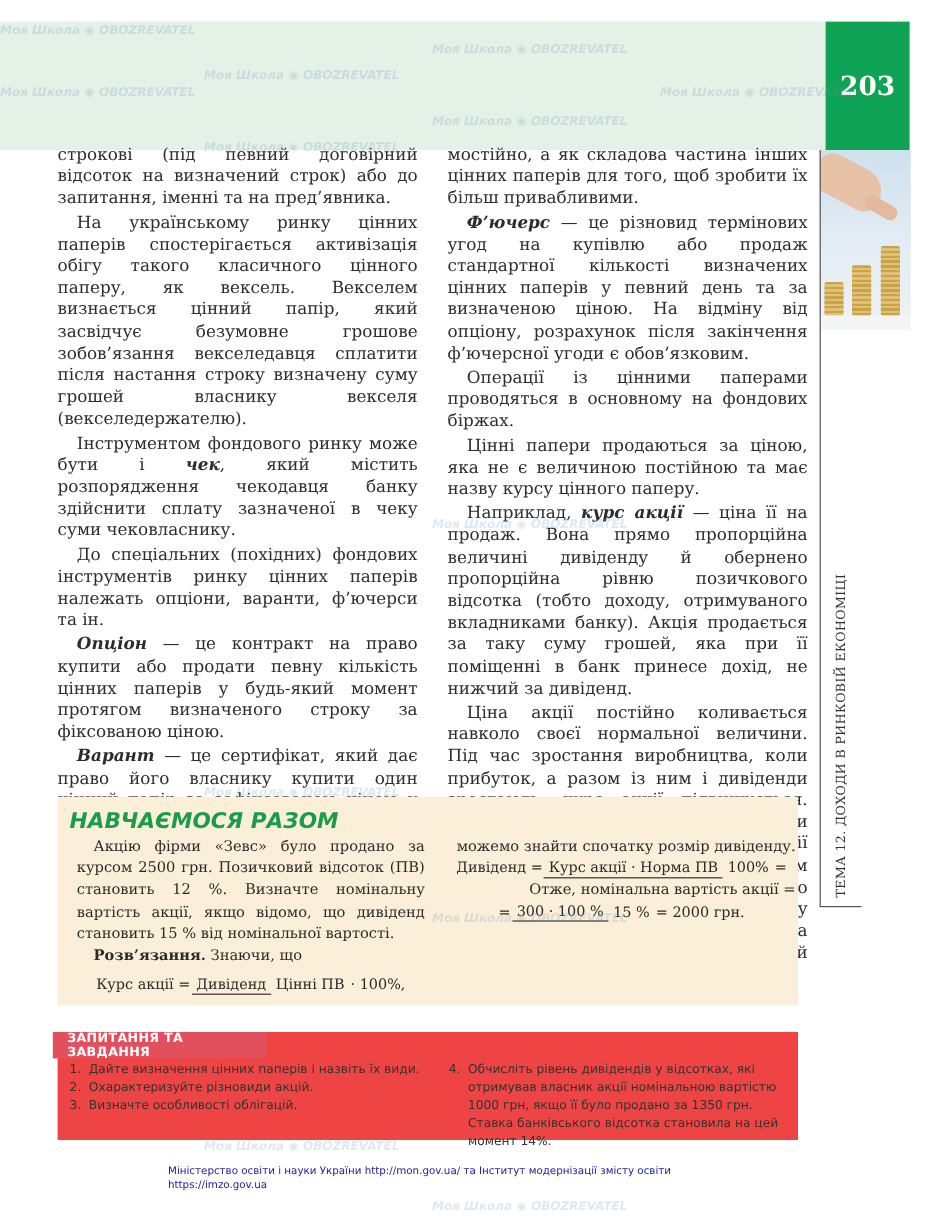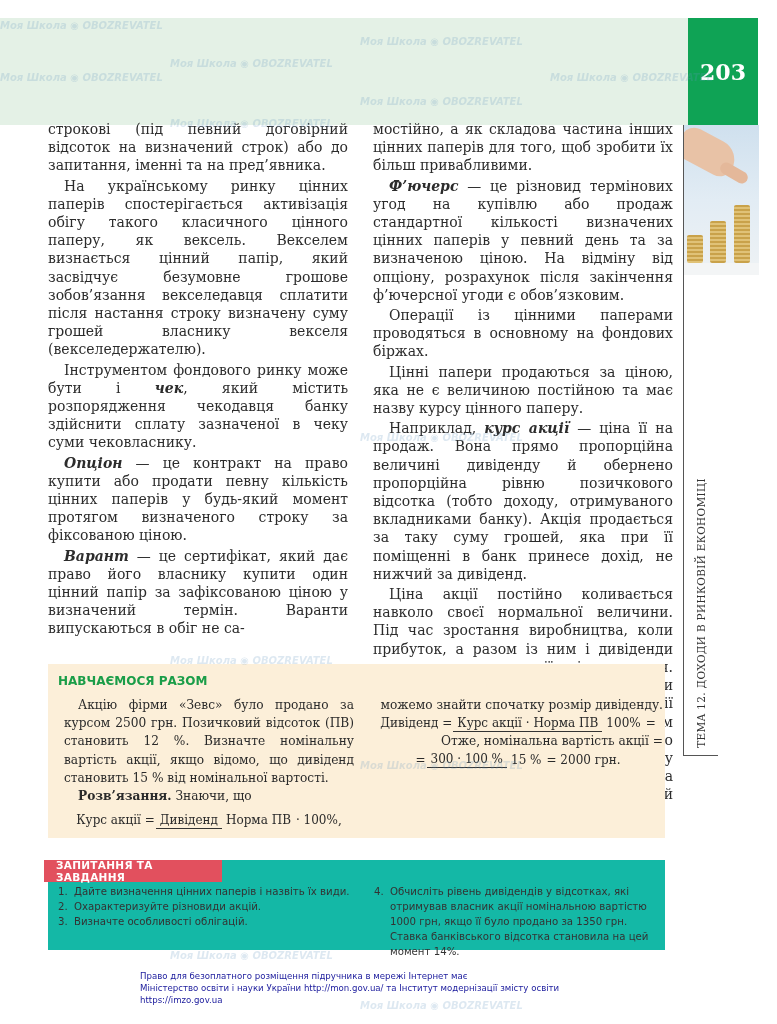--- a/index.html
+++ b/index.html
@@ -61,40 +61,40 @@
     .col p { text-indent: 16px; margin: 0 0 2px 0; }
     .col p.noindent { text-indent: 0; }
     .term { font-weight: bold; font-style: italic; }
 
     .learn-box {
       position: absolute; left: 48px; top: 664px; width: 617px; height: 174px;
       background: #fcefd9;
     }
     .learn-title {
       position: absolute; left: 10px; top: 10px;
-      font-family: "DejaVu Sans", sans-serif; font-weight: bold; font-size: 12px; color: #1a9d48;
+      font-family: "DejaVu Sans", sans-serif; font-weight: bold; font-size: 18px; color: #1a9d48; font-style: italic;
     }
     .learn-left {
       position: absolute; left: 16px; top: 32px; width: 290px;
       font-size: 12.2px; line-height: 18.2px; text-align: justify;
     }
     .learn-left p { text-indent: 14px; }
     .learn-right {
       position: absolute; left: 325px; top: 32px; width: 290px;
       font-size: 12.2px; line-height: 18.2px;
     }
     .formula { display: flex; align-items: center; justify-content: center; gap: 1px; font-size: 12px; }
     .frac { display: inline-flex; flex-direction: row; align-items: center; }
     .frac .num { border-bottom: 1px solid #333; padding: 0 4px; line-height: 16px; }
     .frac .den { padding: 0 4px; line-height: 16px; }
     .center { text-align: right; }
 
     .tasks-box {
       position: absolute; left: 48px; top: 860px; width: 617px; height: 90px;
-      background: #14b8a6;
+      background: #ef4444;
     }
     .tasks-title {
       position: absolute; left: -4px; top: 0; height: 22px; width: 178px;
       background: #e2505e; color: #fff;
       font-family: "DejaVu Sans", sans-serif; font-weight: bold; font-size: 10.5px;
       display: flex; align-items: center; padding-left: 12px; letter-spacing: 0.3px;
     }
     .tasks-left, .tasks-right {
       position: absolute; top: 24px;
       font-family: "DejaVu Sans", sans-serif; font-size: 10.2px; line-height: 15px; color: #333;
@@ -136,20 +136,21 @@
 <div class="side-rule"></div>
 <div class="side-rule-bottom"></div>
 <div class="side-label">
   <span>ТЕМА 12. ДОХОДИ В РИНКОВІЙ ЕКОНОМІЦІ</span>
 </div>
 
 <div class="col left">
   <p class="noindent">строкові (під певний договірний відсоток на визначений строк) або до запитання, іменні та на пред’явника.</p>
   <p>На українському ринку цінних паперів спостерігається активізація обігу такого класичного цінного паперу, як вексель. Векселем визнається цінний папір, який засвідчує безумовне грошове зобов’язання векселедавця сплатити після настання строку визначену суму грошей власнику векселя (векселедержателю).</p>
   <p><span>Інструментом фондового ринку може бути і </span><span class="term">чек</span><span>, який містить розпорядження чекодавця банку здійснити сплату зазначеної в чеку суми чековласнику.</span></p>
+  <p>До спеціальних (похідних) фондових інструментів ринку цінних паперів належать опціони, варанти, ф’ючерси та ін.</p>
   <p><span class="term">Опціон</span><span> — це контракт на право купити або продати певну кількість цінних паперів у будь-який момент протягом визначеного строку за фіксованою ціною.</span></p>
   <p><span class="term">Варант</span><span> — це сертифікат, який дає право його власнику купити один цінний папір за зафіксованою ціною у визначений термін. Варанти випускаються в обіг не са-</span></p>
 </div>
 
 <div class="col right">
   <p class="noindent">мостійно, а як складова частина інших цінних паперів для того, щоб зробити їх більш привабливими.</p>
   <p><span class="term">Ф’ючерс</span><span> — це різновид термінових угод на купівлю або продаж стандартної кількості визначених цінних паперів у певний день та за визначеною ціною. На відміну від опціону, розрахунок після закінчення ф’ючерсної угоди є обов’язковим.</span></p>
   <p>Операції із цінними паперами проводяться в основному на фондових біржах.</p>
   <p>Цінні папери продаються за ціною, яка не є величиною постійною та має назву курсу цінного паперу.</p>
   <p><span>Наприклад, </span><span class="term">курс акції</span><span> — ціна її на продаж. Вона прямо пропорційна величині дивіденду й обернено пропорційна рівню позичкового відсотка (тобто доходу, отримуваного вкладниками банку). Акція продається за таку суму грошей, яка при її поміщенні в банк принесе дохід, не нижчий за дивіденд.</span></p>
@@ -158,21 +159,21 @@
 
 <div class="learn-box">
   <div class="learn-title">НАВЧАЄМОСЯ РАЗОМ</div>
   <div class="learn-left">
     <p>Акцію фірми «Зевс» було продано за курсом 2500 грн. Позичковий відсоток (ПВ) становить 12 %. Визначте номінальну вартість акції, якщо відомо, що дивіденд становить 15 % від номінальної вартості.</p>
     <p><b>Розв’язання.</b><span> Знаючи, що</span></p>
     <div class="formula" style="margin-top:6px;">
       <span>Курс акції =</span>
       <span class="frac">
         <span class="num">Дивіденд</span>
-        <span class="den">Норма ПВ</span>
+        <span class="den">Цінні ПВ</span>
       </span>
       <span>· 100%,</span>
     </div>
   </div>
   <div class="learn-right">
     <p class="center">можемо знайти спочатку розмір дивіденду.</p>
     <div class="formula">
       <span>Дивіденд =</span>
       <span class="frac">
         <span class="num">Курс акції · Норма ПВ</span>
@@ -210,21 +211,20 @@
   </div>
   <div class="tasks-right">
     <div class="task">
         <span class="n">4.</span>
         <span class="t">Обчисліть рівень дивідендів у відсотках, які отримував власник акції номінальною вартістю 1000 грн, якщо її було продано за 1350 грн. Ставка банківського відсотка становила на цей момент 14%.</span>
       </div>
   </div>
 </div>
 
 <div class="footer">
-  <div>Право для безоплатного розміщення підручника в мережі Інтернет має</div>
   <div>Міністерство освіти і науки України http://mon.gov.ua/ та Інститут модернізації змісту освіти https://imzo.gov.ua</div>
 </div>
 
 <div class="wm" style="left:0;top:20px;">Моя Школа  ◉ OBOZREVATEL</div>
 <div class="wm" style="left:360px;top:36px;">Моя Школа  ◉ OBOZREVATEL</div>
 <div class="wm" style="left:170px;top:58px;">Моя Школа  ◉ OBOZREVATEL</div>
 <div class="wm" style="left:0;top:72px;">Моя Школа  ◉ OBOZREVATEL</div>
 <div class="wm" style="left:550px;top:72px;">Моя Школа  ◉ OBOZREVATEL</div>
 <div class="wm" style="left:170px;top:118px;">Моя Школа  ◉ OBOZREVATEL</div>
 <div class="wm" style="left:360px;top:96px;">Моя Школа  ◉ OBOZREVATEL</div>

